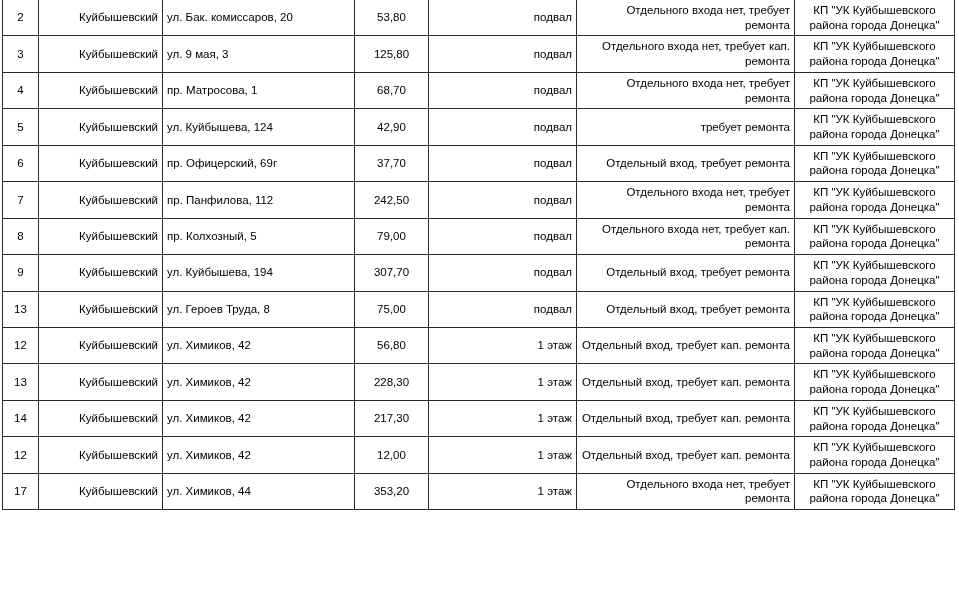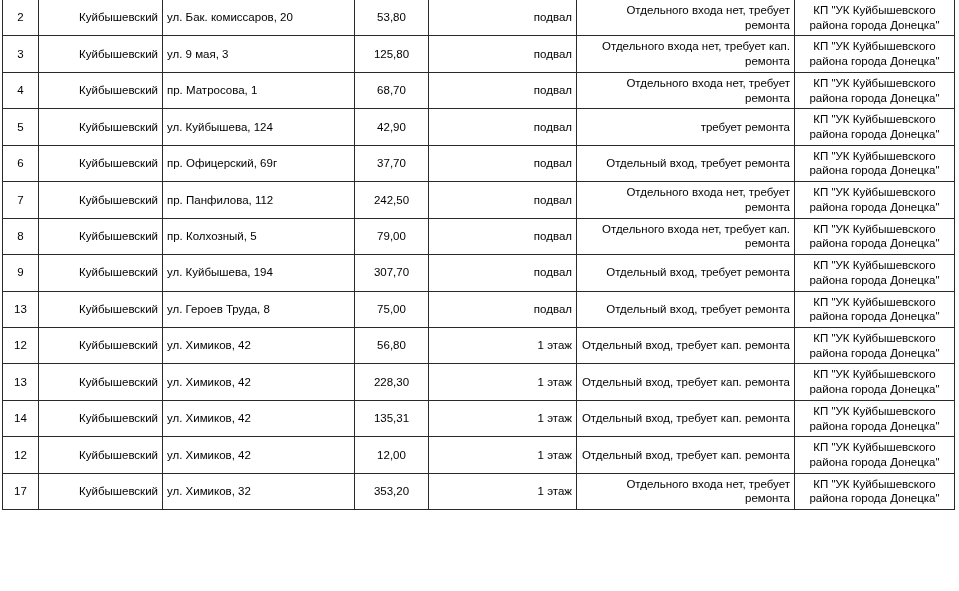--- a/index.html
+++ b/index.html
@@ -164,38 +164,38 @@
           <td class="addr">ул. Химиков, 42</td>
           <td class="area">228,30</td>
           <td class="floor">1 этаж</td>
           <td class="cond">Отдельный вход, требует кап. ремонта</td>
           <td class="org">КП "УК Куйбышевского района города Донецка"</td>
         </tr>
         <tr>
           <td class="num">14</td>
           <td class="dist">Куйбышевский</td>
           <td class="addr">ул. Химиков, 42</td>
-          <td class="area">135,31</td>
+          <td class="area">217,30</td>
           <td class="floor">1 этаж</td>
           <td class="cond">Отдельный вход, требует кап. ремонта</td>
           <td class="org">КП "УК Куйбышевского района города Донецка"</td>
         </tr>
         <tr>
           <td class="num">12</td>
           <td class="dist">Куйбышевский</td>
           <td class="addr">ул. Химиков, 42</td>
           <td class="area">12,00</td>
           <td class="floor">1 этаж</td>
           <td class="cond">Отдельный вход, требует кап. ремонта</td>
           <td class="org">КП "УК Куйбышевского района города Донецка"</td>
         </tr>
         <tr>
           <td class="num">17</td>
           <td class="dist">Куйбышевский</td>
-          <td class="addr">ул. Химиков, 32</td>
+          <td class="addr">ул. Химиков, 44</td>
           <td class="area">353,20</td>
           <td class="floor">1 этаж</td>
           <td class="cond">Отдельного входа нет, требует ремонта</td>
           <td class="org">КП "УК Куйбышевского района города Донецка"</td>
         </tr>
       </tbody>
   </table>
 </div>
 
 </body></html>

